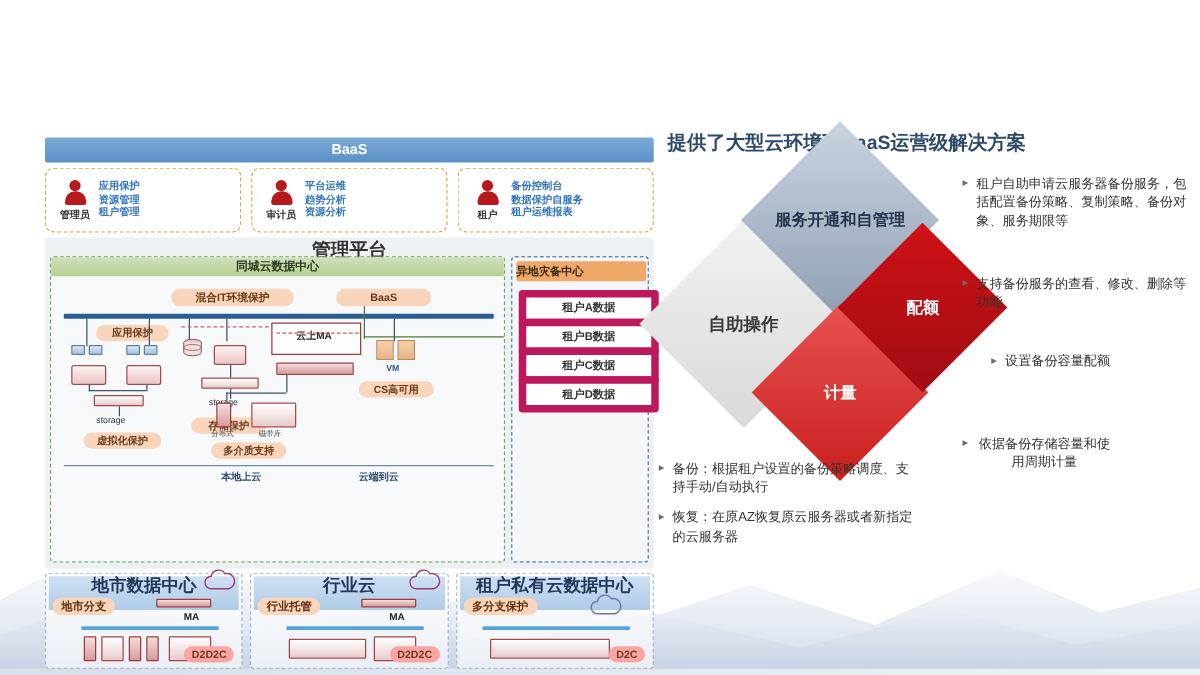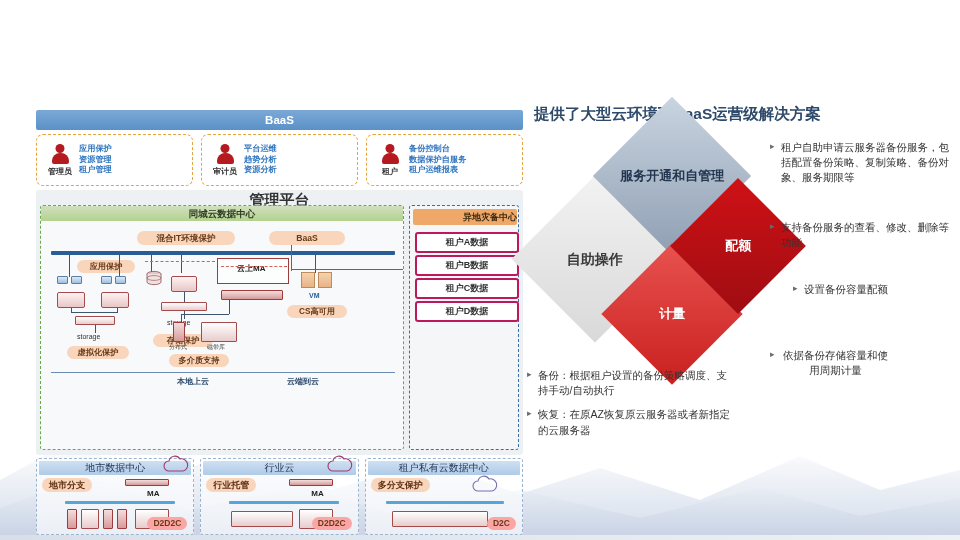--- a/index.html
+++ b/index.html
@@ -46,40 +46,40 @@
   .mp-title{position:absolute;left:0;top:1px;width:487px;text-align:center;font-size:15px;font-weight:bold;color:#333;}
   .dc-wrap{position:absolute;left:4px;top:15px;width:364px;height:245px;border:1.2px dashed #6aa84f;border-radius:3px;background:rgba(255,255,255,.55);box-sizing:border-box;}
   .dc-head{position:absolute;left:0;top:0;width:100%;height:15px;background:linear-gradient(180deg,#cfe0bd,#b4d18f);
     text-align:center;font-size:9.5px;font-weight:bold;color:#2f3b22;line-height:15px;}
   .pill{position:absolute;background:#f8d5bb;border-radius:9px;font-size:8.2px;font-weight:bold;
     color:#6a3a17;text-align:center;line-height:13px;height:13px;}
   .pill.lg{height:14px;line-height:14px;font-size:8.6px;}
   .bluebar{position:absolute;height:4px;background:#2a5d96;border-radius:1px;}
   .dr-wrap{position:absolute;right:4px;top:15px;width:110px;height:245px;border:1.2px dashed #3a6ea5;border-radius:3px;box-sizing:border-box;background:rgba(255,255,255,.4);}
   .dr-head{position:absolute;left:3px;top:3px;width:104px;height:16px;background:#f0a868;border-radius:2px;
-    text-align:right;font-size:9px;font-weight:bold;color:#3a2a12;line-height:16px;}
-  .dr-item{position:absolute;left:5px;width:100px;height:17px;background:#fff;border:2px solid #be185d;border-radius:3px;
+    text-align:left;font-size:9px;font-weight:bold;color:#3a2a12;line-height:16px;}
+  .dr-item{position:absolute;left:5px;width:100px;height:17px;background:#fff;border:6px solid #be185d;border-radius:3px;
     text-align:center;font-size:9px;font-weight:bold;color:#333;line-height:17px;}
   
   .box{position:absolute;box-sizing:border-box;}
   .srv{background:linear-gradient(180deg,#f3dede,#d89a9a);border:1px solid #9e3b3b;border-radius:1px;}
   .srv2{background:linear-gradient(180deg,#fff,#e8cccc);border:1px solid #a54a4a;border-radius:1px;}
   .lap{background:linear-gradient(180deg,#fdf2f2,#e9c6c6);border:1px solid #a64b4b;border-radius:2px;}
   .mon{background:linear-gradient(180deg,#dfe9f5,#9fc0e0);border:1px solid #5a7fa5;border-radius:1px;}
   .vline{position:absolute;width:1px;background:#3c566f;}
   .hline{position:absolute;height:1px;background:#3c566f;}
   .dline{position:absolute;border-top:1px dashed #d2605a;}
   .lbl{position:absolute;font-size:7px;color:#333;}
   .lbl-s{position:absolute;font-size:6px;color:#444;}
   .cap{position:absolute;font-size:8px;color:#2c4a6e;font-weight:bold;}
   
   .bot{position:absolute;left:0;top:268px;width:487px;height:77px;display:flex;gap:6px;}
   .bp{flex:1;border:1.2px dashed #9bb4cf;border-radius:3px;background:rgba(255,255,255,.62);position:relative;box-sizing:border-box;}
-  .bp-head{position:absolute;left:2px;right:2px;top:2px;height:14px;background:linear-gradient(180deg,#cfe0f2,#aecbe8);
-    text-align:center;font-size:10px;font-weight:normal;color:#23395b;line-height:14px;border-radius:1px;}
+  .bp-head{position:absolute;left:2px;right:2px;top:2px;height:27px;background:linear-gradient(180deg,#cfe0f2,#aecbe8);
+    text-align:center;font-size:14px;font-weight:bold;color:#23395b;line-height:14px;border-radius:1px;}
   .bp-pill{position:absolute;left:5px;top:19px;background:#f8d5bb;border-radius:9px;height:14px;line-height:14px;
     font-size:9px;font-weight:bold;color:#5f3114;padding:0 7px;}
   .bp-tag{position:absolute;right:6px;bottom:4px;background:#fca5a5;border-radius:8px;height:13px;line-height:13px;
     font-size:8.5px;font-weight:bold;color:#6a3a17;padding:0 6px;}
   .bp-ma{position:absolute;font-size:8px;color:#222;font-weight:bold;}
   .bp-bar{position:absolute;height:3px;background:#56a5d8;border-radius:1px;}
   .cloudw{position:absolute;}
   
   .rhs{position:absolute;left:530px;top:100px;width:430px;height:360px;z-index:4;}
   .rtitle{position:absolute;left:4px;top:4px;font-size:15.5px;font-weight:bold;color:#2e4a6b;white-space:nowrap;}

